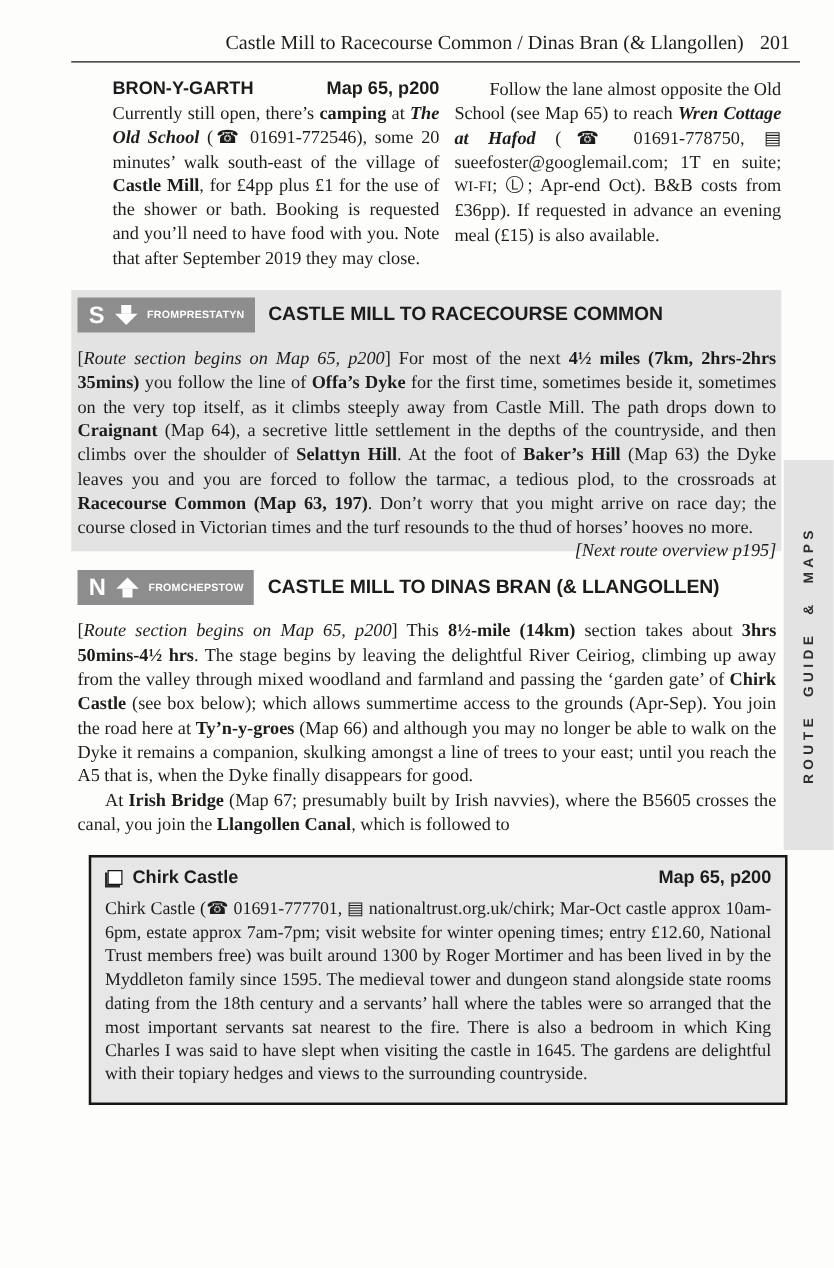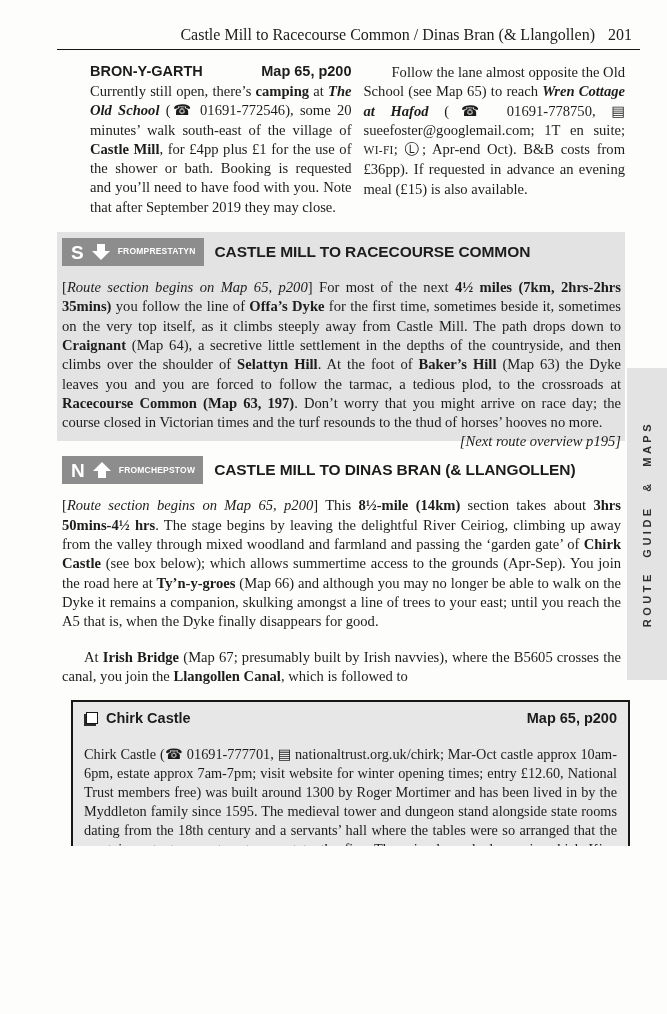--- a/index.html
+++ b/index.html
@@ -2,21 +2,21 @@
 <html><head>
 <meta charset="utf-8">
 <style>
   html,body{margin:0;padding:0;}
   body{
     width:667px;height:1014px;
     background:#fdfdfc;
     font-family:"Liberation Serif",serif;
     color:#1c1c1c;
   }
-  .page{position:relative;width:667px;height:846px;overflow:hidden;}
+  .page{position:relative;width:667px;height:1014px;overflow:hidden;}
 
   
   .page-header{margin:26px 35px 0 57px;text-align:right;font-size:16px;white-space:nowrap;}
   .page-header .pagenum{margin-left:13px;}
   .rule{height:0;border-top:1.6px solid #161616;margin:5px 27px 0 57px;}
 
   
   .columns{display:flex;gap:12px;margin:13px 42px 0 90px;}
   .col{flex:1;min-width:0;}
   .sans-b{font-family:"Liberation Sans",sans-serif;font-weight:bold;}
@@ -37,36 +37,36 @@
   .arrow{display:flex;flex-direction:column;align-items:center;}
   .arrow .stem{width:8px;height:7px;background:#fff;}
   .arrow .tri-down{width:0;height:0;border-left:9px solid transparent;border-right:9px solid transparent;border-top:9px solid #fff;}
   .arrow .tri-up{width:0;height:0;border-left:9px solid transparent;border-right:9px solid transparent;border-bottom:9px solid #fff;}
   .badge .from{font-family:"Liberation Sans",sans-serif;font-weight:bold;font-size:8.5px;
                line-height:1.15;text-align:center;letter-spacing:.2px;display:flex;}
   h2.section-title{font-family:"Liberation Sans",sans-serif;font-weight:bold;font-size:15.5px;
                    margin:0;letter-spacing:-0.1px;white-space:nowrap;}
   .maps-line{font-family:"Liberation Sans",sans-serif;font-weight:bold;font-size:15.5px;text-align:right;margin-top:1px;}
   .route .body{margin-top:12px;}
-  .route .body + .body{margin-top:16px;}
+  .route .body + .body{margin-top:0;}
 
   
   .run-b{font-weight:bold;}
   .run-i{font-style:italic;}
   .run-bi{font-weight:bold;font-style:italic;}
   .run-sc{font-size:11.5px;letter-spacing:.3px;}
   .run-fr{float:right;}
 
   
   .box{margin:14px 37px 0 71px;border:2px solid #161616;background:#e7e7e7;padding:8px 11px 13px;}
   .box-head{display:flex;justify-content:space-between;align-items:center;font-size:14.5px;}
   .box-title-left{display:flex;align-items:center;}
   .box-glyph{display:inline-block;width:10px;height:10px;border:1.6px solid #161616;background:#fff;
              box-shadow:-2px 2px 0 #2a2a2a;margin:0 8px 0 2px;}
-  .box .serif{font-size:14.3px;line-height:18.9px;margin-top:19px;}
+  .box .serif{font-size:14.3px;line-height:18.9px;margin-top:8px;}
 
   
   .side-tab{position:absolute;right:0;top:368px;width:40px;height:312px;background:#e3e3e3;
             display:flex;align-items:center;justify-content:center;}
   .vtext{writing-mode:vertical-rl;transform:rotate(180deg);
          font-family:"Liberation Sans",sans-serif;font-weight:bold;font-size:11px;
          letter-spacing:3.5px;word-spacing:7px;color:#2e2e2e;white-space:nowrap;}
 </style>
 </head>
 <body>

